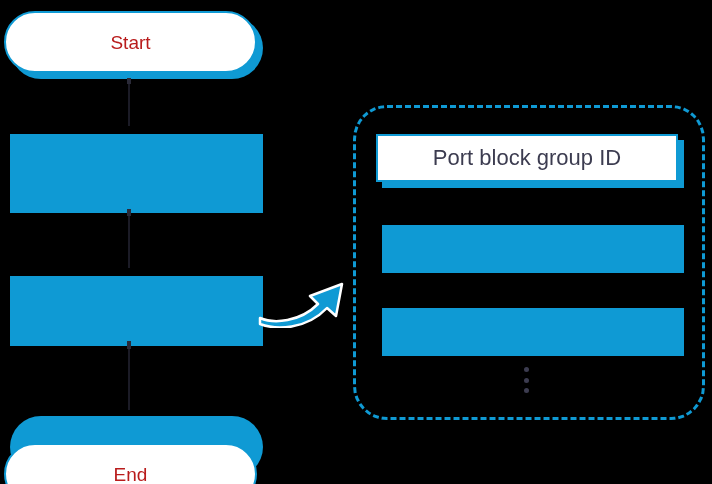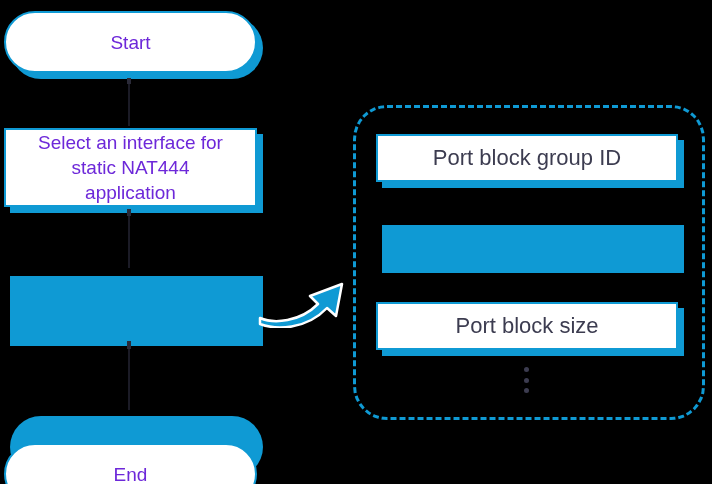--- a/index.html
+++ b/index.html
@@ -13,21 +13,21 @@
     height: 484px;
     background: #000000;
     overflow: hidden;
     font-family: "Liberation Sans", sans-serif;
   }
 
   
   .node-label {
     position: relative;
     z-index: 3;
-    color: #6d28d9;
+    color: #b91c1c;
     font-size: 19px;
     line-height: 25px;
     text-align: center;
     white-space: pre-line;
     padding: 0 10px;
     box-sizing: border-box;
   }
 
   
   .terminator {
@@ -148,25 +148,20 @@
 
   <div class="connector" style="left:128px; top:348px; height:62px;"></div>
   <div class="connector-tick" style="left:127px; top:341px; height:8px;"></div>
 
   <div class="terminator-shadow" style="left:10px; top:17px; width:253px; height:62px;"></div>
   <div class="terminator" style="left:4px; top:11px; width:253px; height:62px;">
     <div class="node-label">Start</div>
   </div>
 
   <div class="process-shadow" style="left:10px; top:134px; width:253px; height:79px;"></div>
-  <div class="process" style="left:4px; top:128px; width:253px; height:79px;">
-    <div class="node-label">Select an interface for
-static NAT444
-application</div>
-  </div>
 
   <div class="process-shadow" style="left:10px; top:276px; width:253px; height:70px;"></div>
 
   <div class="terminator-shadow" style="left:10px; top:416px; width:253px; height:62px;"></div>
   <div class="terminator" style="left:4px; top:410px; width:253px; height:62px;margin-top:33px;">
     <div class="node-label">End</div>
   </div>
 
   <svg class="curved-arrow" style="left:256px; top:272px;" width="96" height="56" viewBox="0 0 96 56">
     <path d="M 4 46
@@ -182,23 +177,20 @@
   <div class="dashed-group" style="left:353px; top:105px; width:352px; height:315px;"></div>
 
   <div class="item-shadow" style="left:382px; top:140px; width:302px; height:48px;"></div>
   <div class="item-box" style="left:376px; top:134px; width:302px; height:48px;">
     <div class="item-label">Port block group ID</div>
   </div>
 
   <div class="item-shadow" style="left:382px; top:225px; width:302px; height:48px;"></div>
 
   <div class="item-shadow" style="left:382px; top:308px; width:302px; height:48px;"></div>
-  <div class="item-box" style="left:376px; top:302px; width:302px; height:48px;">
-    <div class="item-label">Port block size</div>
-  </div>
 
   <div class="ellipsis" style="left:524px; top:367px;">
     <span></span>
     <span></span>
     <span></span>
   </div>
 
 </div>
 
 </body></html>

